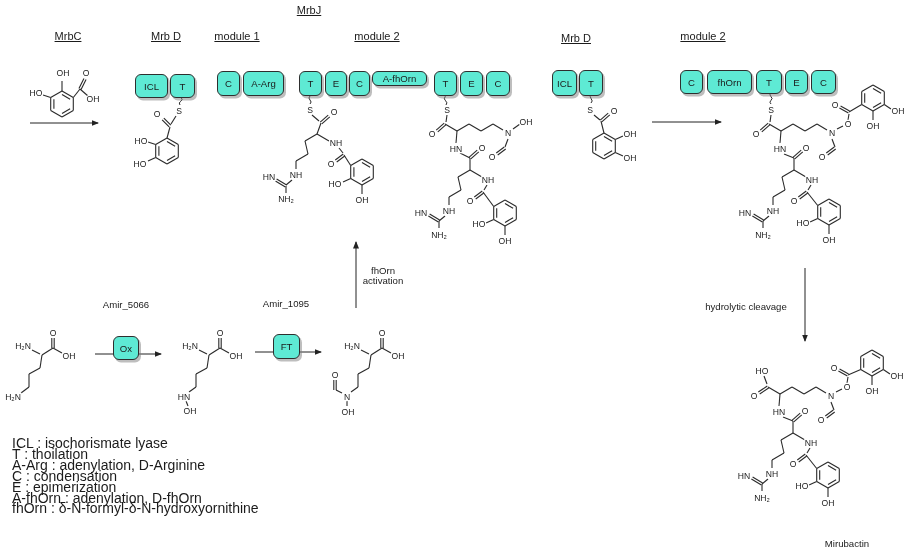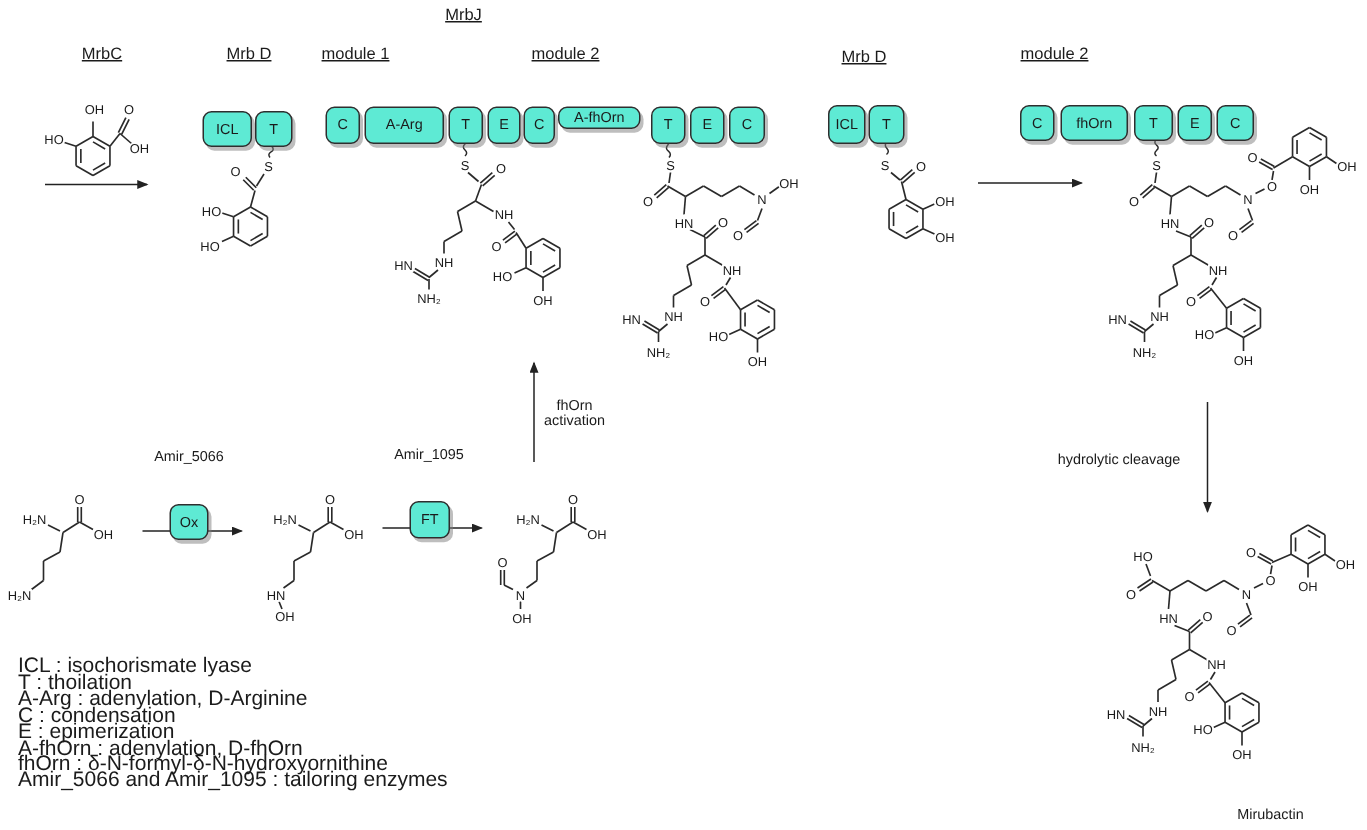--- a/index.html
+++ b/index.html
@@ -406,35 +406,34 @@
   </svg>
   <div id="labels">
     <div id="legend">
         <div class="legend-line">ICL : isochorismate lyase</div>
         <div class="legend-line">T : thoilation</div>
         <div class="legend-line">A-Arg : adenylation, D-Arginine</div>
         <div class="legend-line">C : condensation</div>
         <div class="legend-line">E : epimerization</div>
         <div class="legend-line">A-fhOrn : adenylation, D-fhOrn</div>
         <div class="legend-line">fhOrn : δ-N-formyl-δ-N-hydroxyornithine</div>
-        <div class="legend-line">Amir_5066 and Amir_1095 : tailoring enzymes</div>
       </div>
   <div class="header-label" style="left: 309px; top: 4px;">MrbJ</div>
       <div class="header-label" style="left: 68px; top: 30px;">MrbC</div>
       <div class="header-label" style="left: 166px; top: 30px;">Mrb D</div>
       <div class="header-label" style="left: 237px; top: 30px;">module 1</div>
       <div class="header-label" style="left: 377px; top: 30px;">module 2</div>
       <div class="header-label" style="left: 576px; top: 32px;">Mrb D</div>
       <div class="header-label" style="left: 703px; top: 30px;">module 2</div>
       <div class="enzyme-label" style="left: 126px; top: 299px;">Amir_5066</div>
       <div class="enzyme-label" style="left: 286px; top: 298px;">Amir_1095</div>
       <div class="domain-box" style="left: 135px; top: 58px; width: 33px; height: 24px;">ICL</div>
       <div class="domain-box" style="left: 170px; top: 58px; width: 25px; height: 24px;">T</div>
       <div class="domain-box" style="left: 217px; top: 55px; width: 23px; height: 25px;">C</div>
-      <div class="domain-box" style="left: 243px; top: 55px; width: 53px; height: 25px;">A-Arg</div>
+      <div class="domain-box" style="left: 243px; top: 55px; width: 41px; height: 25px;">A-Arg</div>
       <div class="domain-box" style="left: 299px; top: 55px; width: 23px; height: 25px;">T</div>
       <div class="domain-box" style="left: 325px; top: 55px; width: 22px; height: 25px;">E</div>
       <div class="domain-box" style="left: 349px; top: 55px; width: 21px; height: 25px;">C</div>
       <div class="domain-box" style="left: 372px; top: 55px; width: 55px; height: 15px;">A-fhOrn</div>
       <div class="domain-box" style="left: 434px; top: 55px; width: 23px; height: 25px;">T</div>
       <div class="domain-box" style="left: 460px; top: 55px; width: 23px; height: 25px;">E</div>
       <div class="domain-box" style="left: 486px; top: 55px; width: 24px; height: 25px;">C</div>
       <div class="domain-box" style="left: 552px; top: 54px; width: 25px; height: 26px;">ICL</div>
       <div class="domain-box" style="left: 579px; top: 54px; width: 24px; height: 26px;">T</div>
       <div class="domain-box" style="left: 680px; top: 54px; width: 23px; height: 24px;">C</div>

